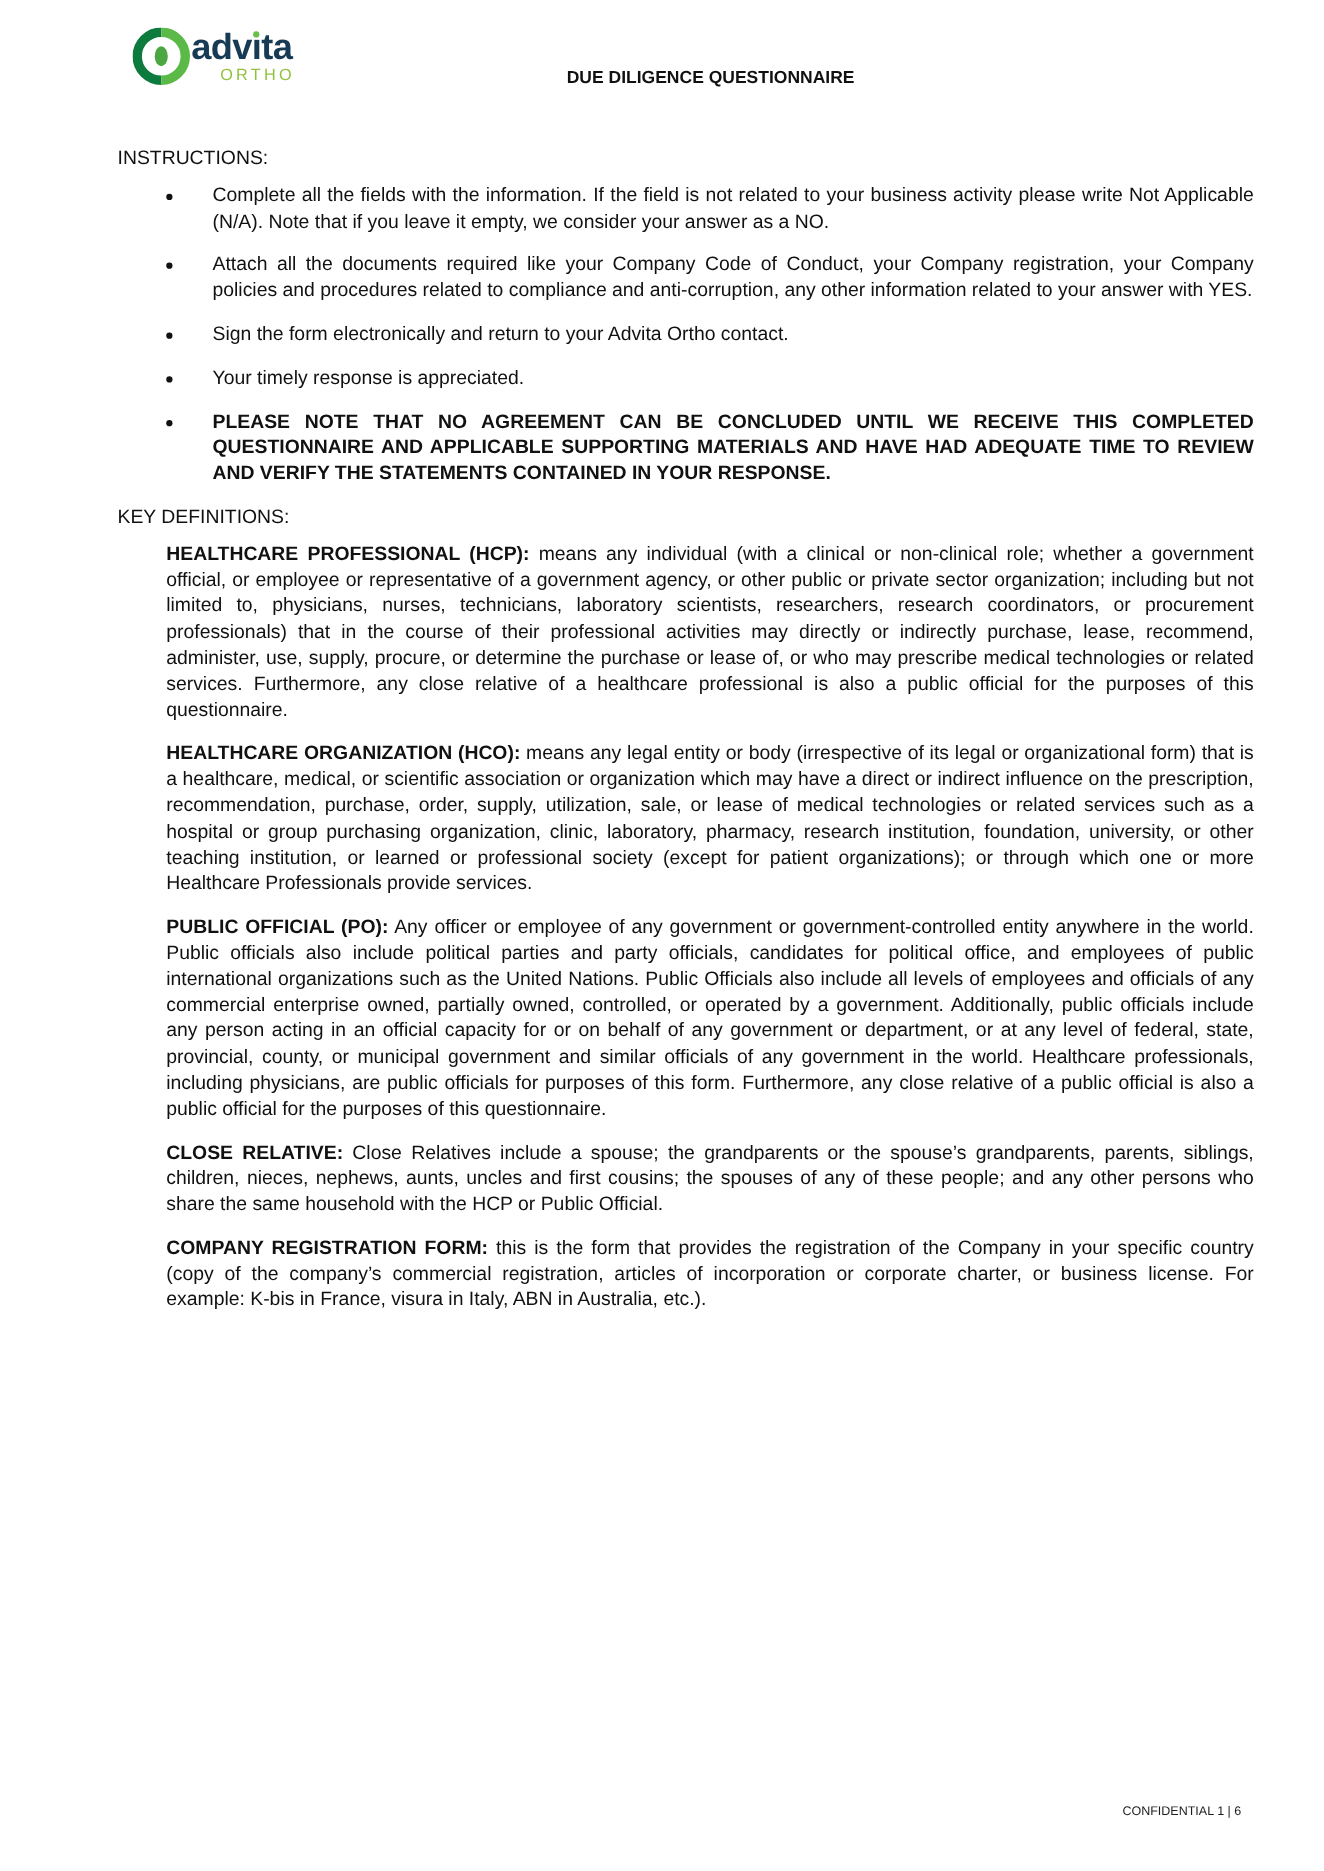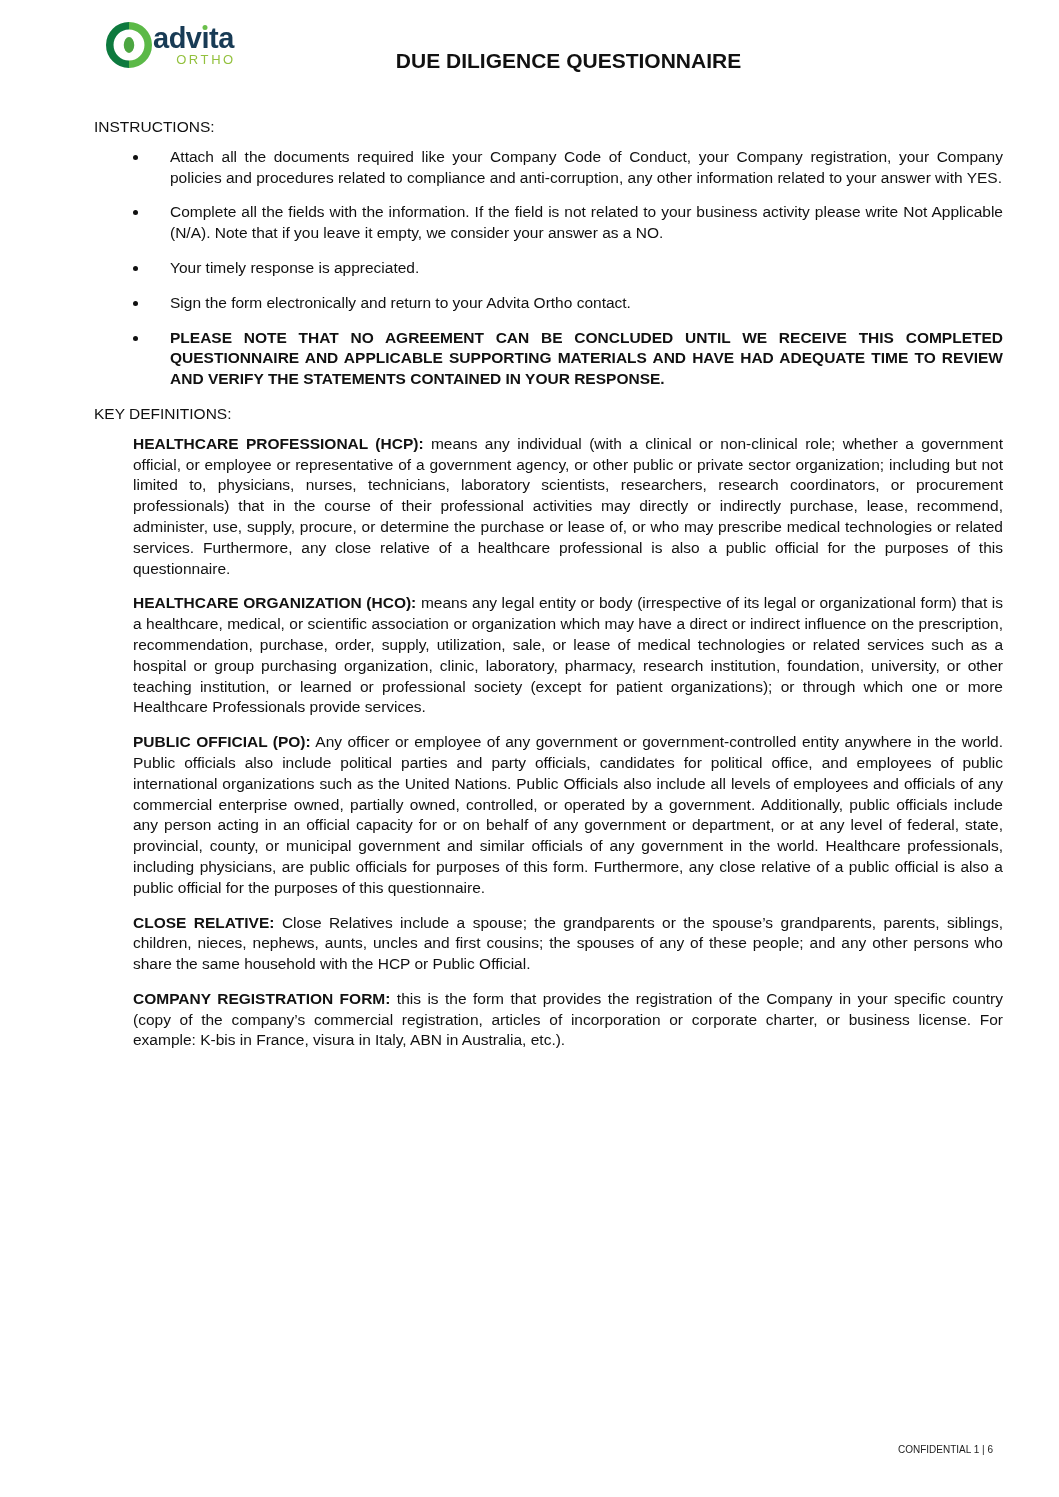--- a/index.html
+++ b/index.html
@@ -63,21 +63,21 @@
   }
 
   .doc-title {
     position: absolute;
     top: 51px;
     left: 0;
     right: 0;
     padding-left: 78px;
     text-align: center;
     font-weight: bold;
-    font-size: 21px;
+    font-size: 14px;
   }
 
   
   .content {
     position: absolute;
     top: 117px;
     left: 0;
     right: 0;
     padding: 0 56px 0 94px;
   }
@@ -146,24 +146,24 @@
     </div>
   </div>
 
   <div class="doc-title">DUE DILIGENCE QUESTIONNAIRE</div>
 
   <div class="content">
 
     <div class="section-heading">INSTRUCTIONS:</div>
 
     <ul class="bullet-list">
+      <li>Complete all the fields with the information. If the field is not related to your business activity please write Not Applicable (N/A). Note that if you leave it empty, we consider your answer as a NO.</li>
       <li>Attach all the documents required like your Company Code of Conduct, your Company registration, your Company policies and procedures related to compliance and anti-corruption, any other information related to your answer with YES.</li>
-      <li>Complete all the fields with the information. If the field is not related to your business activity please write Not Applicable (N/A). Note that if you leave it empty, we consider your answer as a NO.</li>
+      <li>Sign the form electronically and return to your Advita Ortho contact.</li>
       <li>Your timely response is appreciated.</li>
-      <li>Sign the form electronically and return to your Advita Ortho contact.</li>
       <li class="bold">PLEASE NOTE THAT NO AGREEMENT CAN BE CONCLUDED UNTIL WE RECEIVE THIS COMPLETED QUESTIONNAIRE AND APPLICABLE SUPPORTING MATERIALS AND HAVE HAD ADEQUATE TIME TO REVIEW AND VERIFY THE STATEMENTS CONTAINED IN YOUR RESPONSE.</li>
     </ul>
 
     <div class="section-heading kd-heading">KEY DEFINITIONS:</div>
 
     <p class="definition"><span class="term">HEALTHCARE PROFESSIONAL (HCP):</span> <span>means any individual (with a clinical or non-clinical role; whether a government official, or employee or representative of a government agency, or other public or private sector organization; including but not limited to, physicians, nurses, technicians, laboratory scientists, researchers, research coordinators, or procurement professionals) that in the course of their professional activities may directly or indirectly purchase, lease, recommend, administer, use, supply, procure, or determine the purchase or lease of, or who may prescribe medical technologies or related services. Furthermore, any close relative of a healthcare professional is also a public official for the purposes of this questionnaire.</span></p>
 
     <p class="definition"><span class="term">HEALTHCARE ORGANIZATION (HCO):</span> <span>means any legal entity or body (irrespective of its legal or organizational form) that is a healthcare, medical, or scientific association or organization which may have a direct or indirect influence on the prescription, recommendation, purchase, order, supply, utilization, sale, or lease of medical technologies or related services such as a hospital or group purchasing organization, clinic, laboratory, pharmacy, research institution, foundation, university, or other teaching institution, or learned or professional society (except for patient organizations); or through which one or more Healthcare Professionals provide services.</span></p>
 
     <p class="definition"><span class="term">PUBLIC OFFICIAL (PO):</span> <span>Any officer or employee of any government or government-controlled entity anywhere in the world. Public officials also include political parties and party officials, candidates for political office, and employees of public international organizations such as the United Nations. Public Officials also include all levels of employees and officials of any commercial enterprise owned, partially owned, controlled, or operated by a government. Additionally, public officials include any person acting in an official capacity for or on behalf of any government or department, or at any level of federal, state, provincial, county, or municipal government and similar officials of any government in the world. Healthcare professionals, including physicians, are public officials for purposes of this form. Furthermore, any close relative of a public official is also a public official for the purposes of this questionnaire.</span></p>

